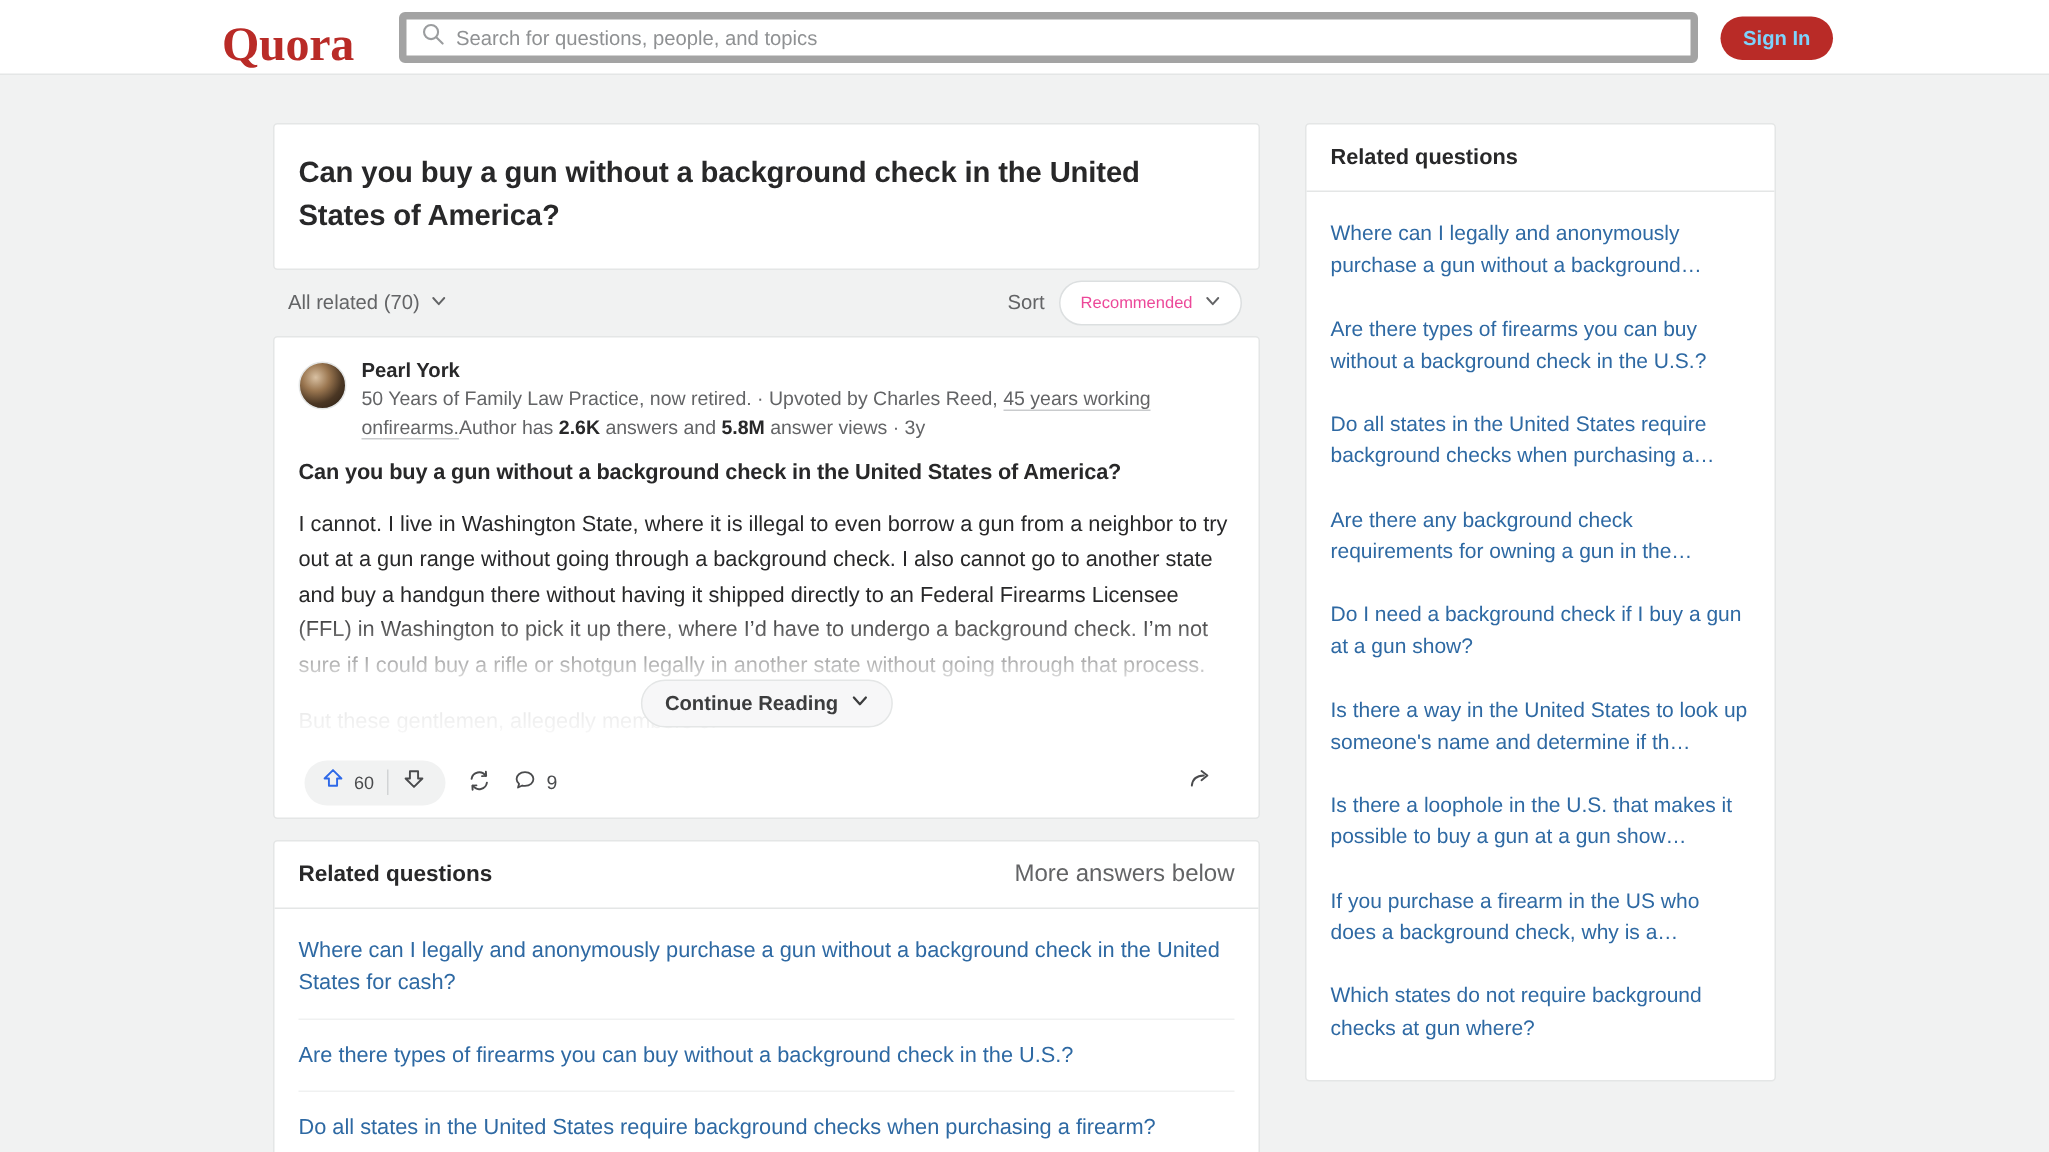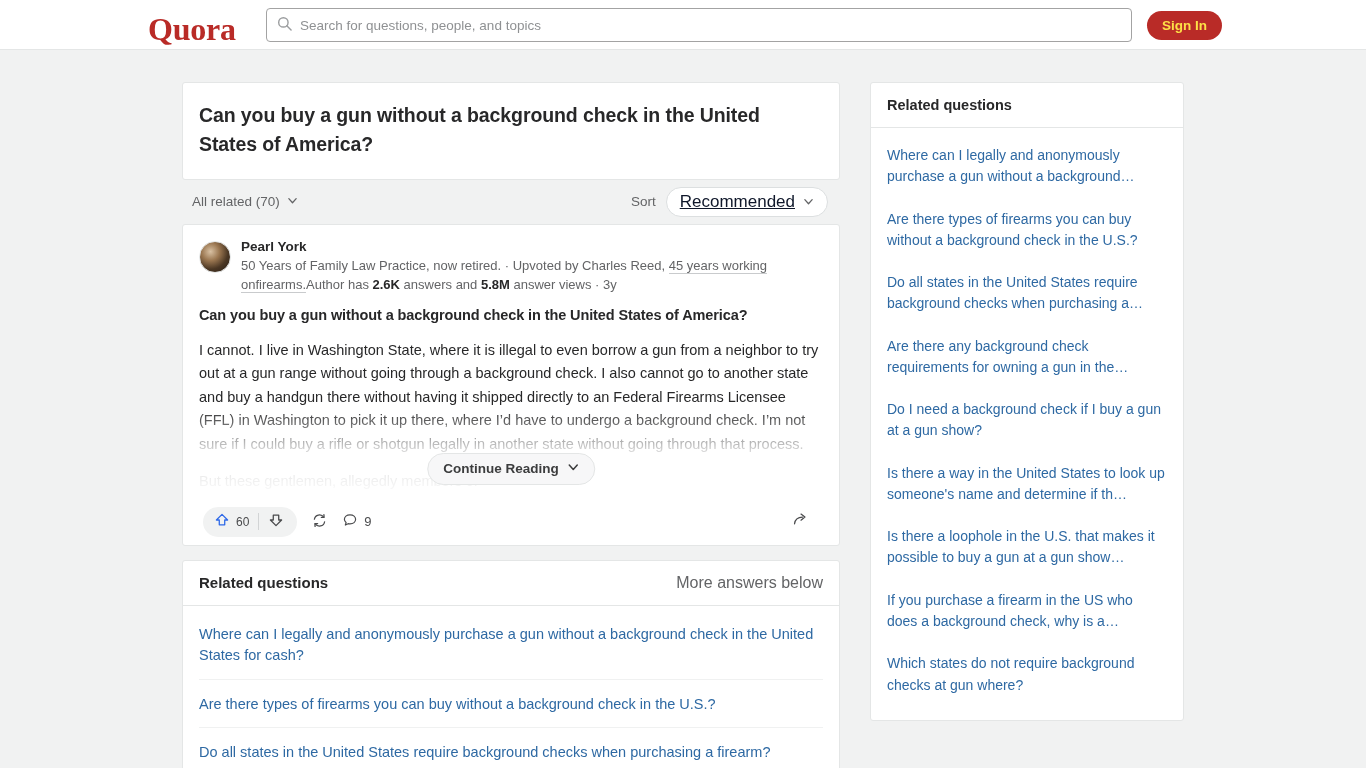--- a/index.html
+++ b/index.html
@@ -29,21 +29,21 @@
     color: #b92b27;
     letter-spacing: -0.2px;
   }
   .search-wrap {
     position: absolute;
     left: 266px;
     top: 8px;
     width: 866px;
     height: 34px;
     background: #ffffff;
-    border: 1px solid #a3a3a3;
+    border: 5px solid #a3a3a3;
     border-radius: 4px;
     display: flex;
     align-items: center;
     padding: 0 10px;
   }
   .search-icon { flex: 0 0 auto; margin-right: 8px; display: block; }
   .search-input {
     flex: 1 1 auto;
     border: none;
     outline: none;
@@ -53,21 +53,21 @@
     background: transparent;
   }
   .search-input::placeholder { color: #8f9193; }
   .signin-btn {
     position: absolute;
     left: 1147px;
     top: 11px;
     height: 29px;
     padding: 0 15px;
     background: #b92b27;
-    color: #fde047;
+    color: #7dd3fc;
     border: none;
     border-radius: 16px;
     font-family: "Liberation Sans", sans-serif;
     font-size: 13.5px;
     font-weight: 700;
     cursor: pointer;
     line-height: 29px;
   }
 
   
@@ -116,24 +116,23 @@
   .sort-label { font-size: 13.5px; color: #636466; }
   .sort-pill {
     display: flex;
     align-items: center;
     gap: 8px;
     height: 30px;
     padding: 0 13px;
     border: 1px solid #dcdfe0;
     border-radius: 16px;
     background: #ffffff;
-    font-size: 17px;
-    color: #0f172a;
-    cursor: pointer;
-    text-decoration: underline;
+    font-size: 11px;
+    color: #ec4899;
+    cursor: pointer;
   }
 
   
   .answer-card { padding: 14px 16px 0 16px; position: relative; }
   .byline { display: flex; gap: 10px; }
   .avatar {
     width: 32px; height: 32px;
     border-radius: 50%;
     flex: 0 0 32px;
     margin-top: 2px;

